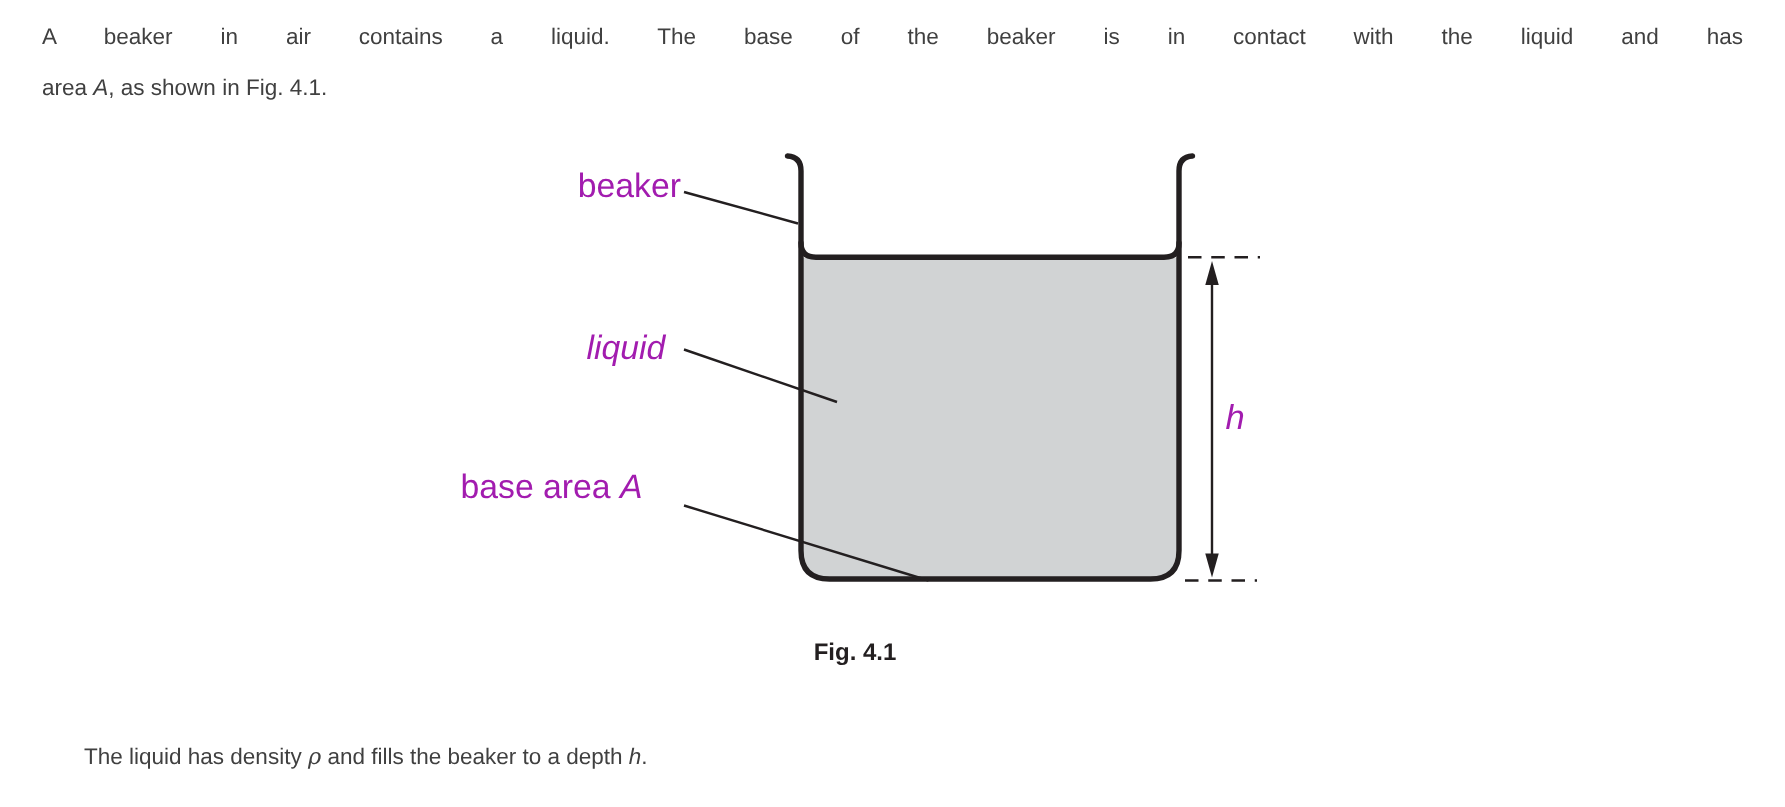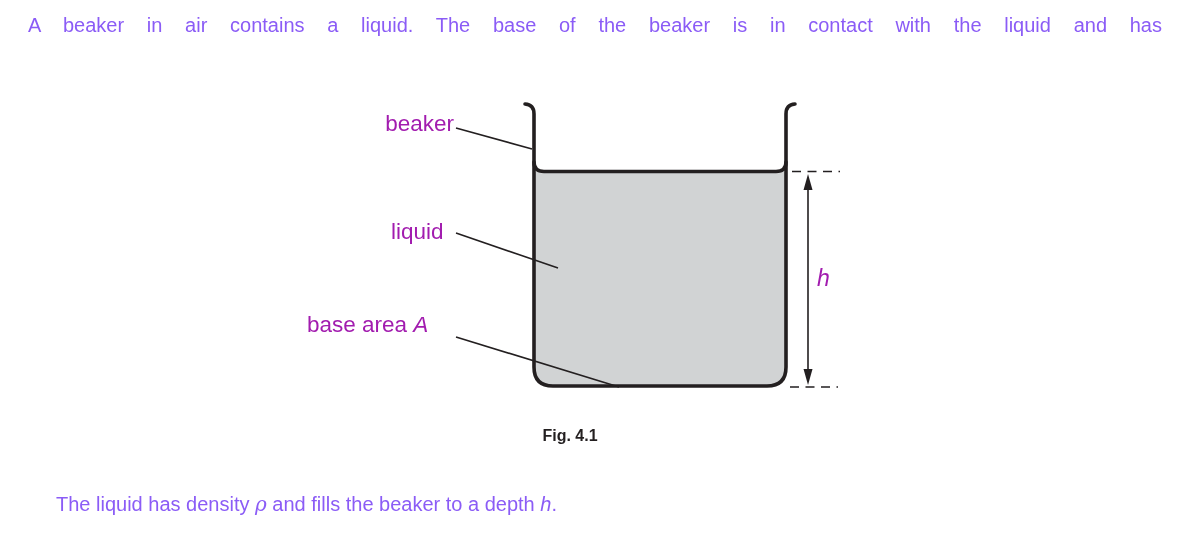--- a/index.html
+++ b/index.html
@@ -2,38 +2,39 @@
 <html><head>
 <meta charset="utf-8">
 <style>
   html,body{margin:0;padding:0;}
   body{
     width:1190px;height:538px;position:relative;overflow:hidden;
     background:#ffffff;color:#231f20;
     font-family:"Liberation Sans","DejaVu Sans",sans-serif;
   }
   .abs{position:absolute;}
-  .body-text{font-size:20px;line-height:34px;color:#8b5cf6;}
+  .body-text{font-size:15px;line-height:34px;color:#404040;}
   .justify-line{text-align:justify;text-align-last:justify;}
   .it{font-style:italic;}
   .gr{font-style:italic;font-family:"DejaVu Serif",serif;}
   .label{font-size:22.5px;white-space:nowrap;color:#a21caf;}
   .caption{font-size:16px;font-weight:bold;text-align:center;white-space:nowrap;}
   .h-label{font-size:23px;font-style:italic;}
   svg{position:absolute;left:0;top:0;}
   .stroke-main{stroke:#231f20;fill:none;stroke-width:3.6;stroke-linecap:round;}
   .stroke-thin{stroke:#231f20;fill:none;stroke-width:1.6;}
   .dashed{stroke:#231f20;fill:none;stroke-width:1.7;stroke-dasharray:9 6.5;}
   .arrowhead{fill:#231f20;stroke:none;}
 </style>
 </head>
 <body>
 
 <div class="abs body-text" style="left:28px;top:8px;width:1134px;">
   <div class="justify-line">A beaker in air contains a liquid. The base of the beaker is in contact with the liquid and has</div>
+  <div><span>area </span><span class="it">A</span><span>, as shown in Fig. 4.1.</span></div>
 </div>
 
 <svg width="1190" height="538" viewBox="0 0 1190 538">
 
   <path d="M534,172 L786,172 L786,367 Q786,386 767,386 L553,386 Q534,386 534,367 Z" stroke="none" fill="#d1d3d4"></path>
 
   <path class="stroke-main" d="M525,104 Q534,104.5 534,114 L534,367 Q534,386 553,386 L767,386 Q786,386 786,367 L786,114 Q786,104.5 795,104"></path>
 
   <path class="stroke-main" d="M534,162 Q534,171.5 544,171.5 L776,171.5 Q786,171.5 786,162"></path>
 
@@ -44,21 +45,21 @@
   <path class="dashed" d="M792,171.5 L840,171.5"></path>
   <path class="dashed" d="M790,387 L838,387"></path>
 
   <path class="stroke-thin" d="M808,186 L808,372"></path>
   <polygon class="arrowhead" points="808,174 803.5,190 812.5,190"></polygon>
   <polygon class="arrowhead" points="808,385 803.5,369 812.5,369"></polygon>
 </svg>
 
 <div class="abs label" style="left:340px;top:111px;width:114px;text-align:right;">beaker</div>
 
-<div class="abs label" style="left:391px;top:219px;">liquid</div>
+<div class="abs label" style="left:391px;top:219px;font-style:italic;">liquid</div>
 
 <div class="abs label" style="left:307px;top:312px;"><span>base area </span><span class="it">A</span></div>
 
 <div class="abs label h-label" style="left:817px;top:265px;"><span class="it">h</span></div>
 
 <div class="abs caption" style="left:455px;top:427px;width:230px;">Fig. 4.1</div>
 
 <div class="abs body-text" style="left:28px;top:487px;width:1134px;margin-left:28px;"><span>The liquid has density </span><span class="gr">ρ</span><span> and fills the beaker to a depth </span><span class="it">h</span><span>.</span></div>
 
 </body></html>

